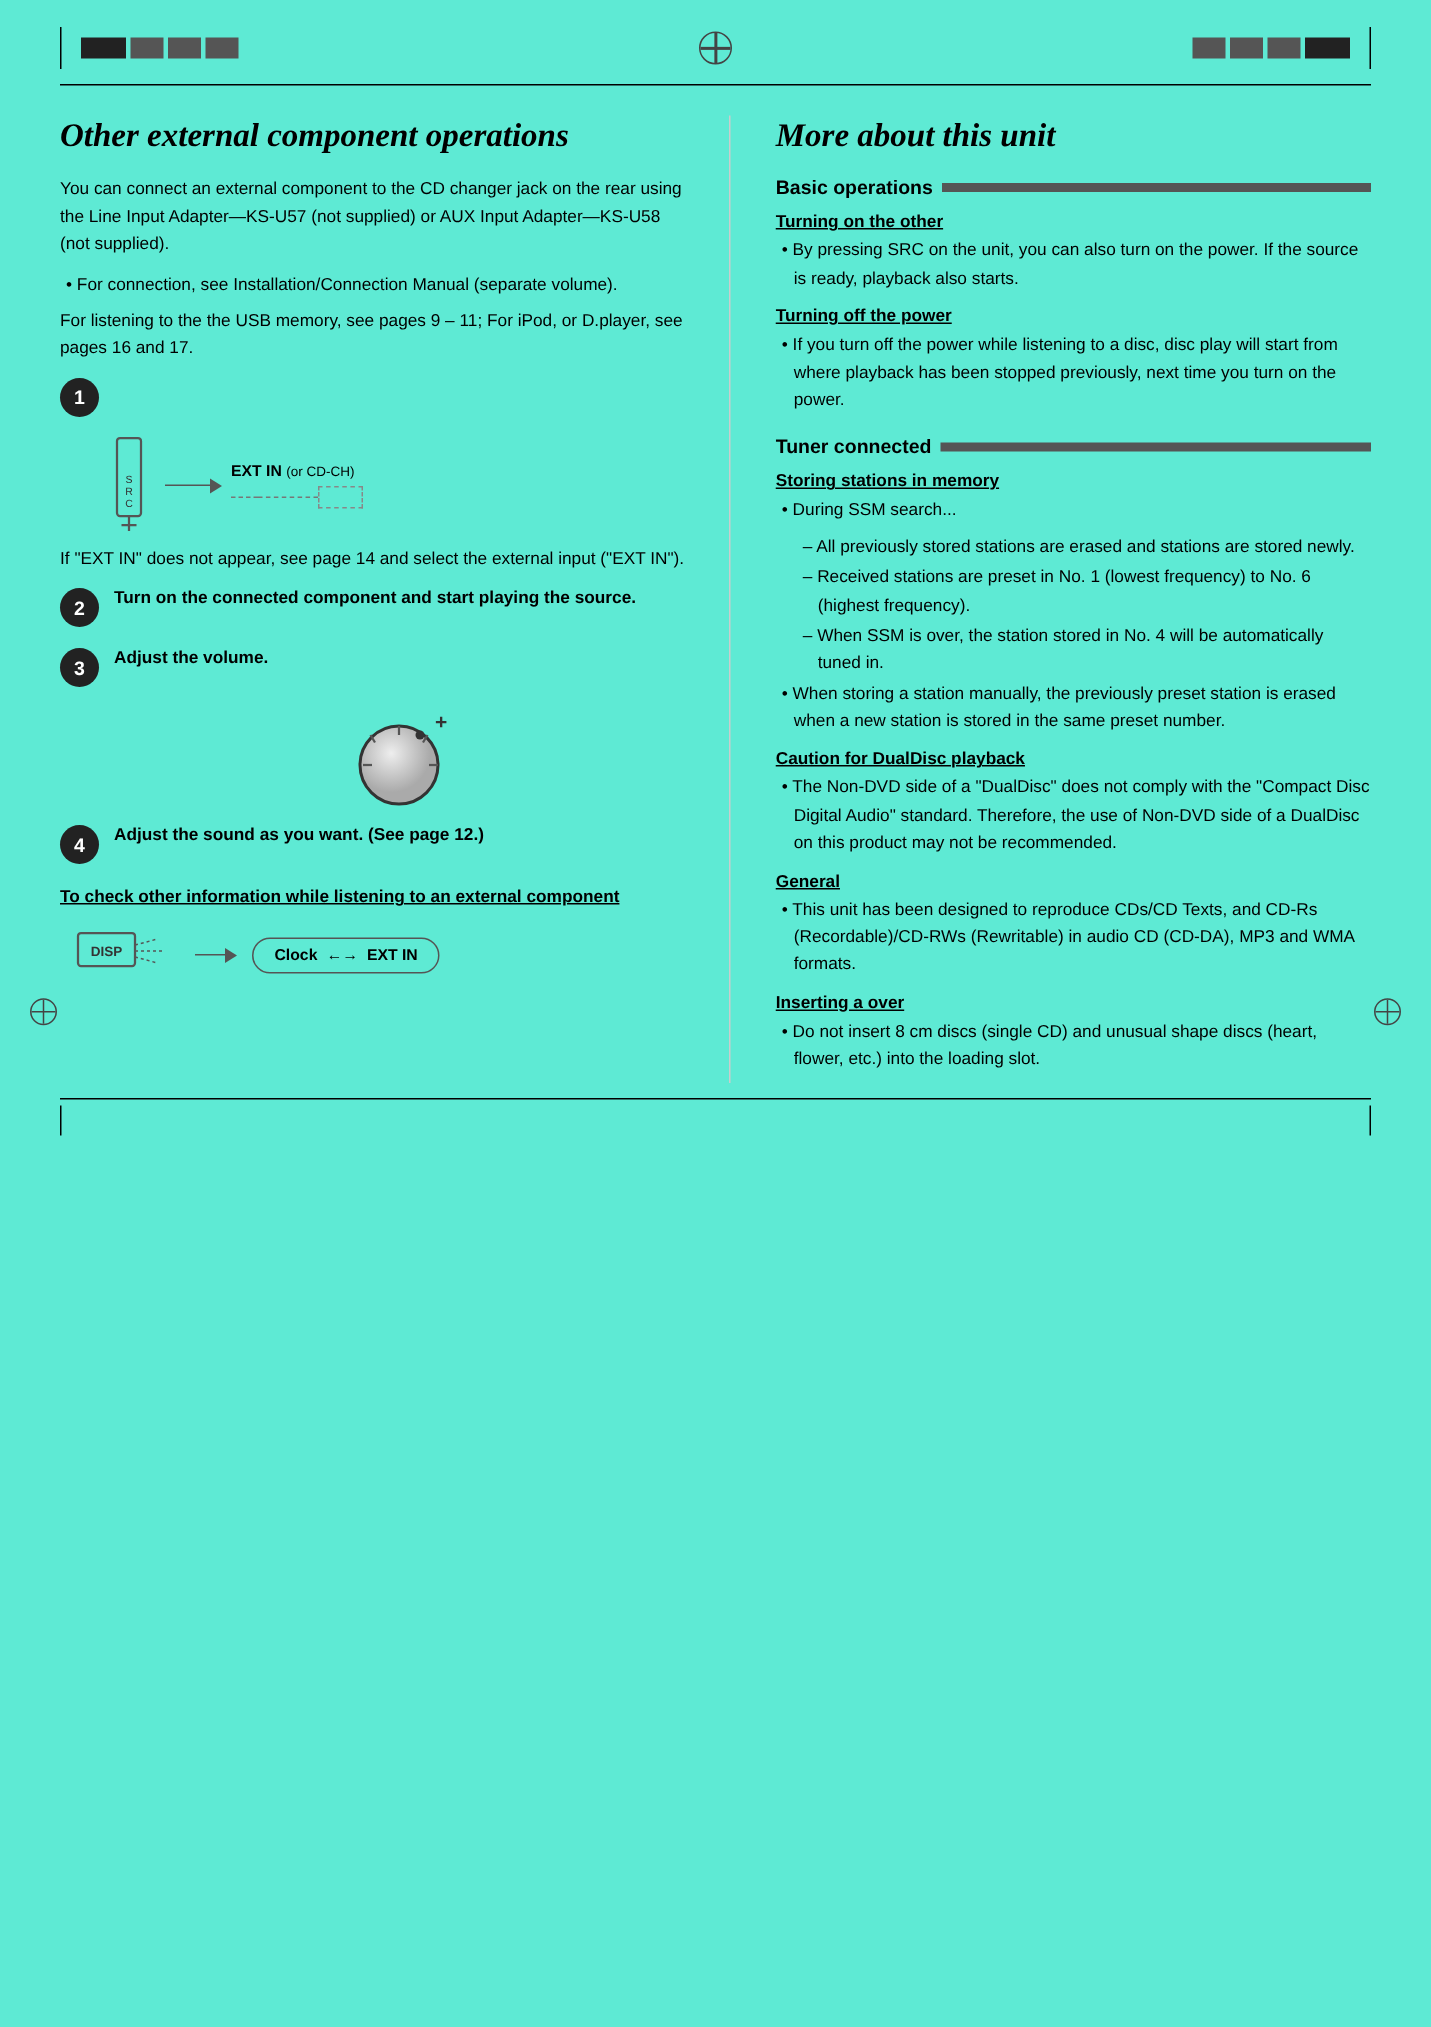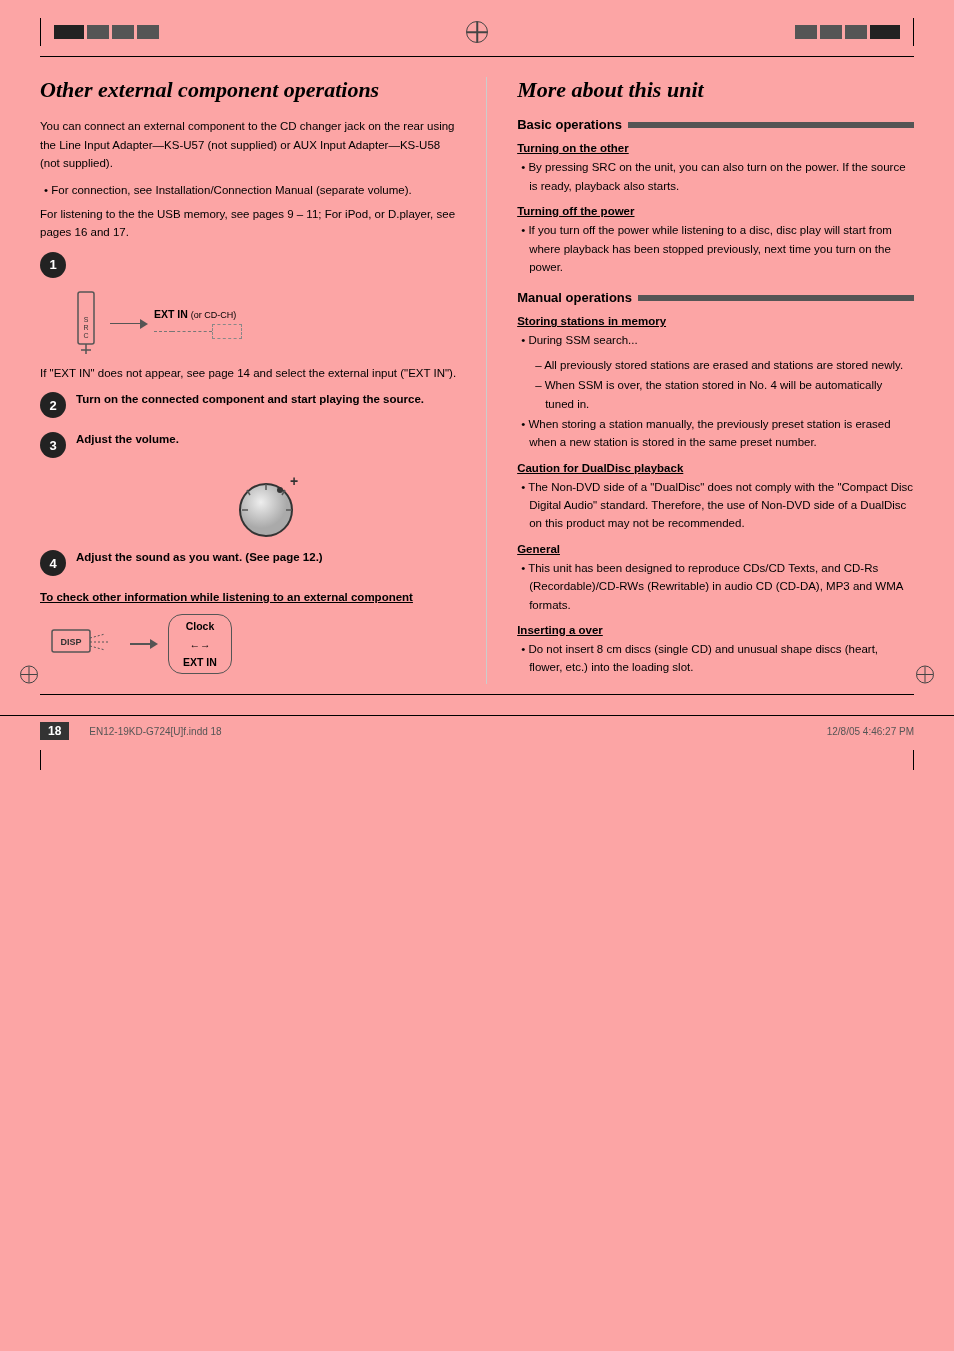--- a/index.html
+++ b/index.html
@@ -9,21 +9,21 @@
       background: #fff;
       color: #000;
       width: 954px;
       min-height: 1351px;
       position: relative;
     }
 
     .page-wrapper {
       width: 954px;
       min-height: 1351px;
-      background: #fca5a5;
+      background: #5eead4;
       position: relative;
       padding: 0;
     }
 
     
     .top-border {
       display: flex;
       align-items: center;
       padding: 18px 40px 10px 40px;
       border-bottom: none;
@@ -404,21 +404,21 @@
             <line x1="40" y1="20" x2="58" y2="20" stroke="#555" stroke-width="1" stroke-dasharray="2,2"></line>
             <line x1="40" y1="24" x2="55" y2="28" stroke="#555" stroke-width="1" stroke-dasharray="2,2"></line>
           </svg>
         </div>
 
         <div style="display:flex;align-items:center;">
           <div style="width:20px;height:1.5px;background:#555;"></div>
           <div style="width:0;height:0;border-top:5px solid transparent;border-bottom:5px solid transparent;border-left:8px solid #555;"></div>
         </div>
 
-        <div style="border:1.5px solid #555;border-radius:14px;padding:5px 14px;display:flex;align-items:center;gap:6px;flex-direction:column;">
+        <div style="border:1.5px solid #555;border-radius:14px;padding:5px 14px;display:flex;align-items:center;gap:6px;">
           <span style="font-size:10.5px;font-weight:bold;">Clock</span>
           <span style="font-size:10.5px;">←→</span>
           <span style="font-size:10.5px;font-weight:bold;">EXT IN</span>
         </div>
       </div>
 
     </div>
 
     <div style="width:1px;background:#ccc;margin:0;"></div>
 
@@ -431,27 +431,28 @@
         <div class="section-header-rule"></div>
       </div>
 
       <p class="subsection-title">Turning on the other</p>
       <p class="bullet-text">By pressing SRC on the unit, you can also turn on the power. If the source is ready, playback also starts.</p>
 
       <p class="subsection-title">Turning off the power</p>
       <p class="bullet-text">If you turn off the power while listening to a disc, disc play will start from where playback has been stopped previously, next time you turn on the power.</p>
 
       <div class="section-header-bar">
-        <span class="section-header-label">Manual operations</span>
+        <span class="section-header-label">Tuner connected</span>
         <div class="section-header-rule"></div>
       </div>
 
       <p class="subsection-title">Storing stations in memory</p>
       <p class="bullet-text">During SSM search...</p>
       <p class="sub-bullet">All previously stored stations are erased and stations are stored newly.</p>
+      <p class="sub-bullet">Received stations are preset in No. 1 (lowest frequency) to No. 6 (highest frequency).</p>
       <p class="sub-bullet">When SSM is over, the station stored in No. 4 will be automatically tuned in.</p>
       <p class="bullet-text">When storing a station manually, the previously preset station is erased when a new station is stored in the same preset number.</p>
 
 
       <p class="subsection-title">Caution for DualDisc playback</p>
       <p class="bullet-text">The Non-DVD side of a "DualDisc" does not comply with the "Compact Disc Digital Audio" standard. Therefore, the use of Non-DVD side of a DualDisc on this product may not be recommended.</p>
 
       <p class="subsection-title">General</p>
       <p class="bullet-text">This unit has been designed to reproduce CDs/CD Texts, and CD-Rs (Recordable)/CD-RWs (Rewritable) in audio CD (CD-DA), MP3 and WMA formats.</p>
 
@@ -469,24 +470,19 @@
   </div>
   <div style="position:absolute;right:20px;top:50%;transform:translateY(-50%);">
     <div class="crosshair-circle" style="width:18px;height:18px;">
       <div style="position:absolute;left:50%;top:0;width:1px;height:100%;background:#444;transform:translateX(-50%);"></div>
       <div style="position:absolute;top:50%;left:0;height:1px;width:100%;background:#444;transform:translateY(-50%);"></div>
     </div>
   </div>
 
   <div class="bottom-border-line"></div>
 
-  <div class="bottom-bar">
-    <div class="page-num-box">18</div>
-    <span class="footer-text">EN12-19KD-G724[U]f.indd  18</span>
-    <span class="footer-right">12/8/05  4:46:27 PM</span>
-  </div>
 
   <div class="bottom-corners">
     <div class="corner-line"></div>
     <div class="corner-line"></div>
   </div>
 
 </div>
 
 </body></html>

